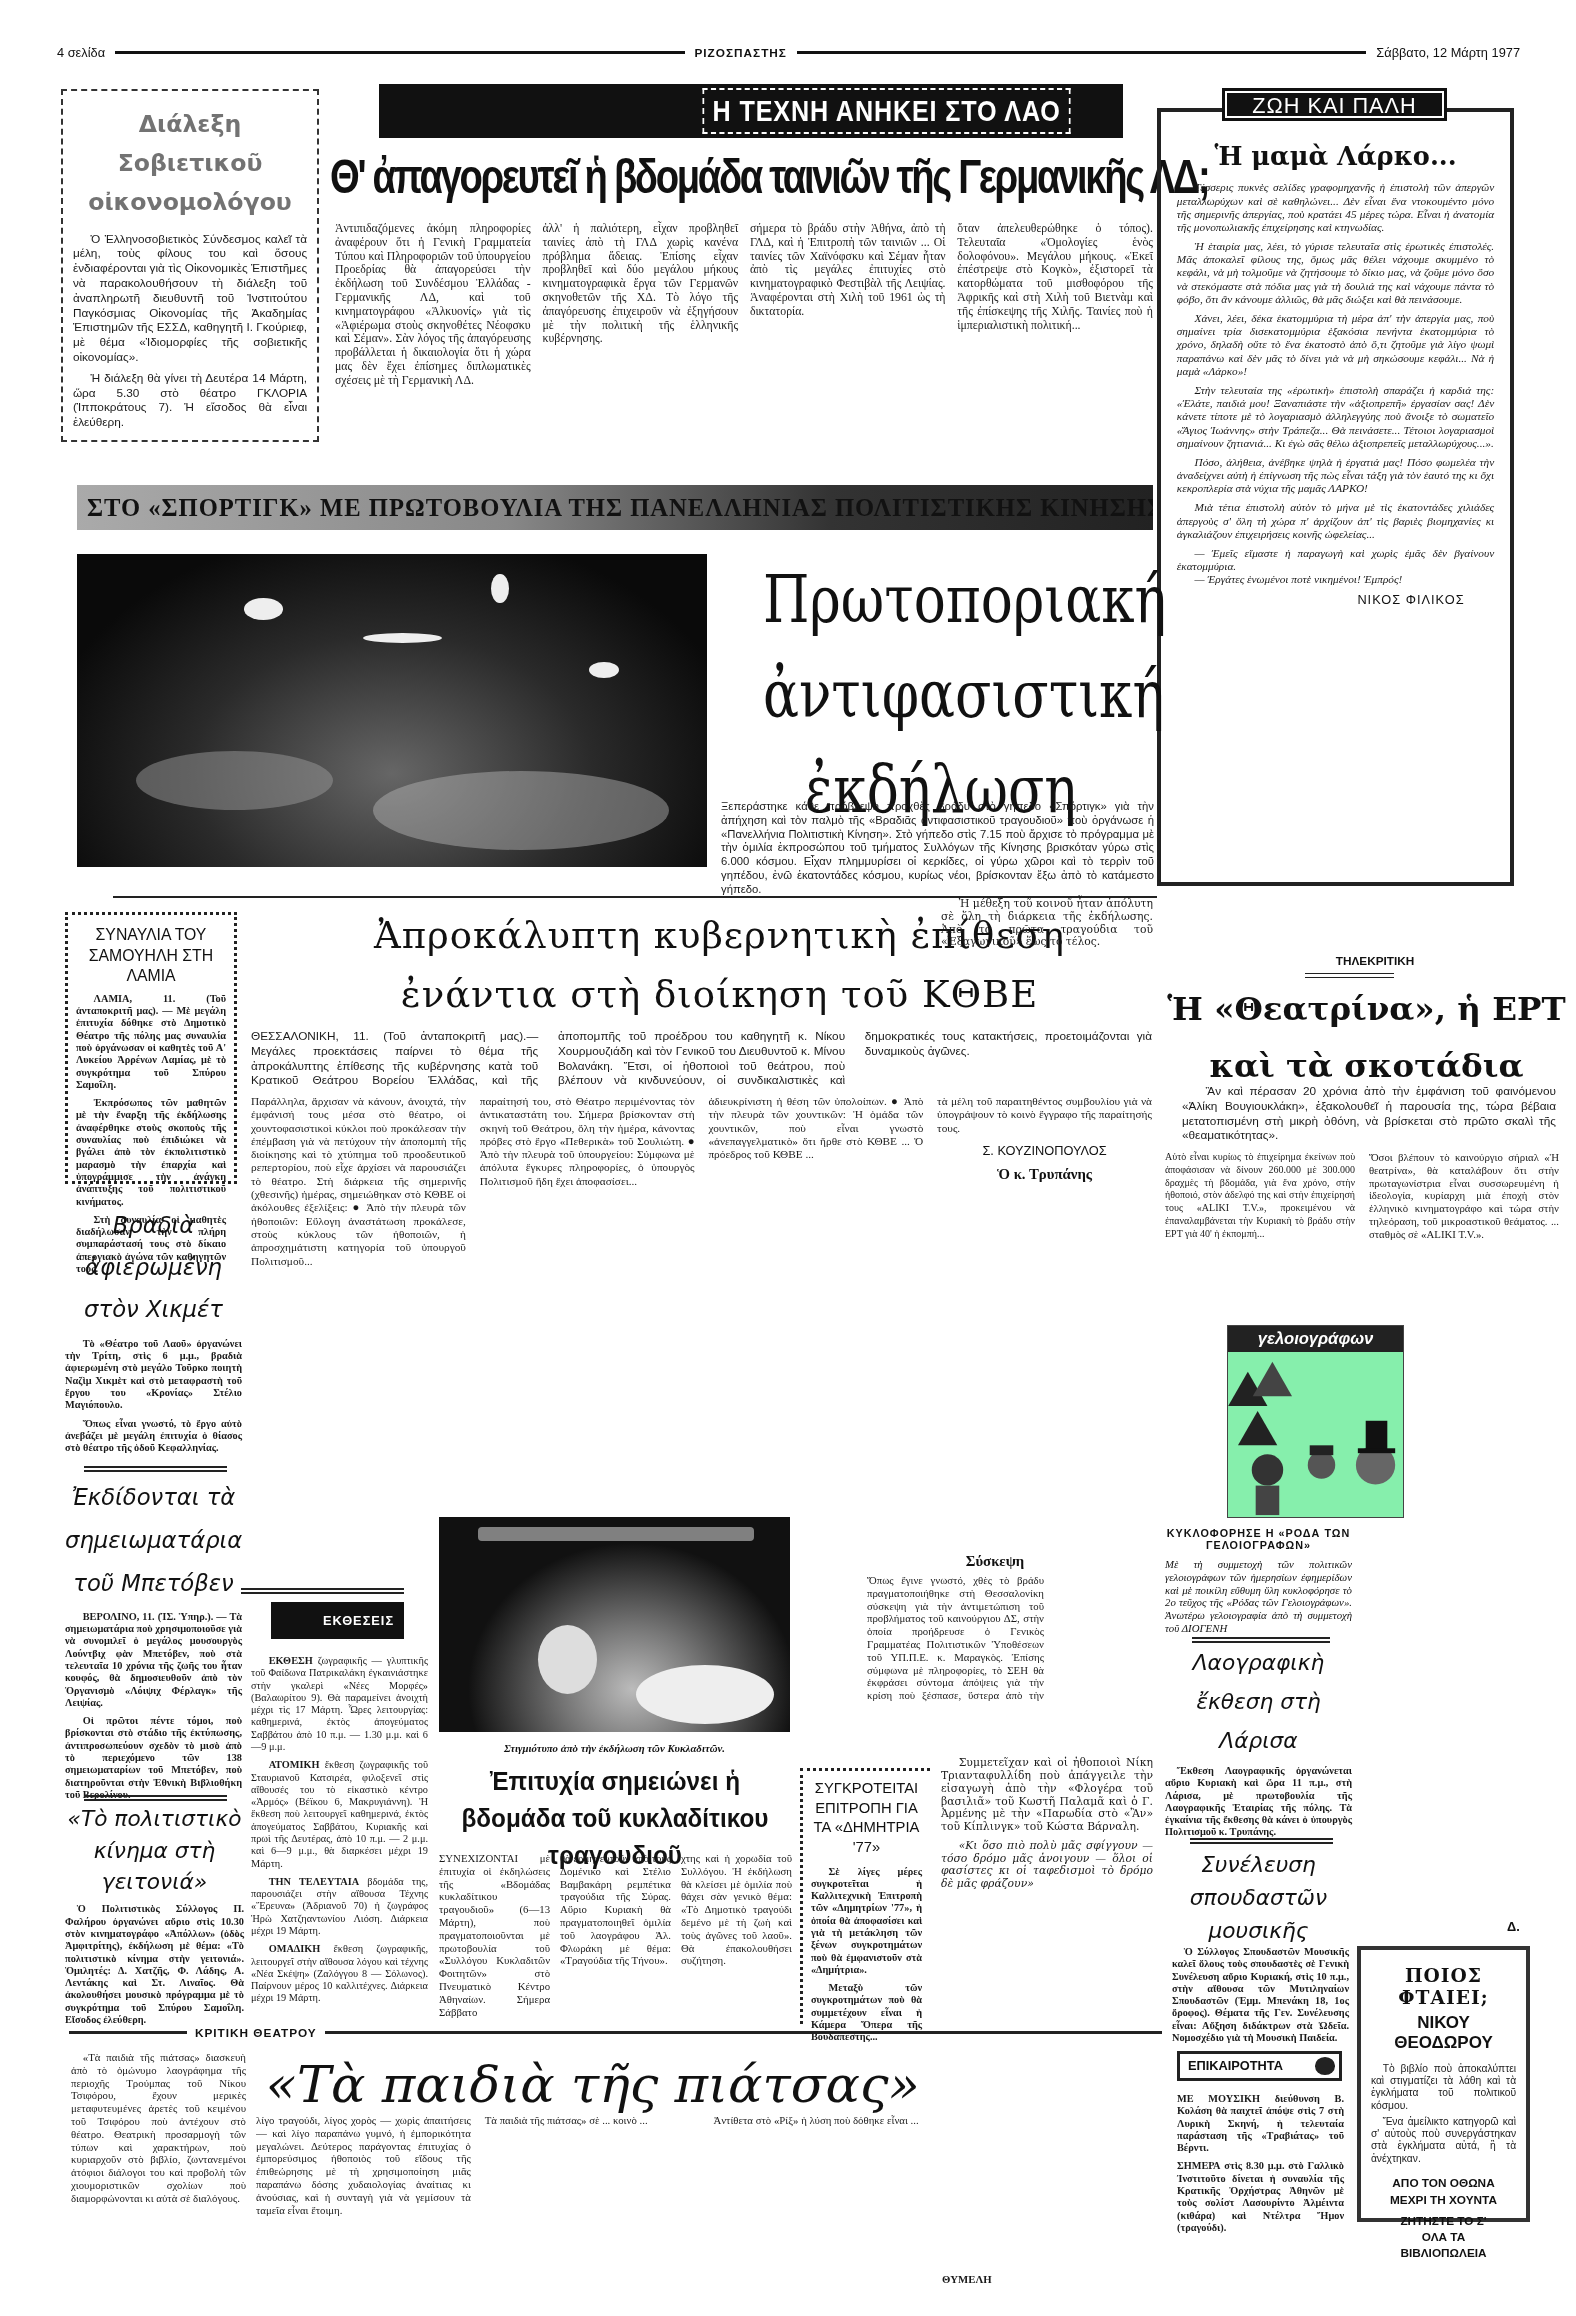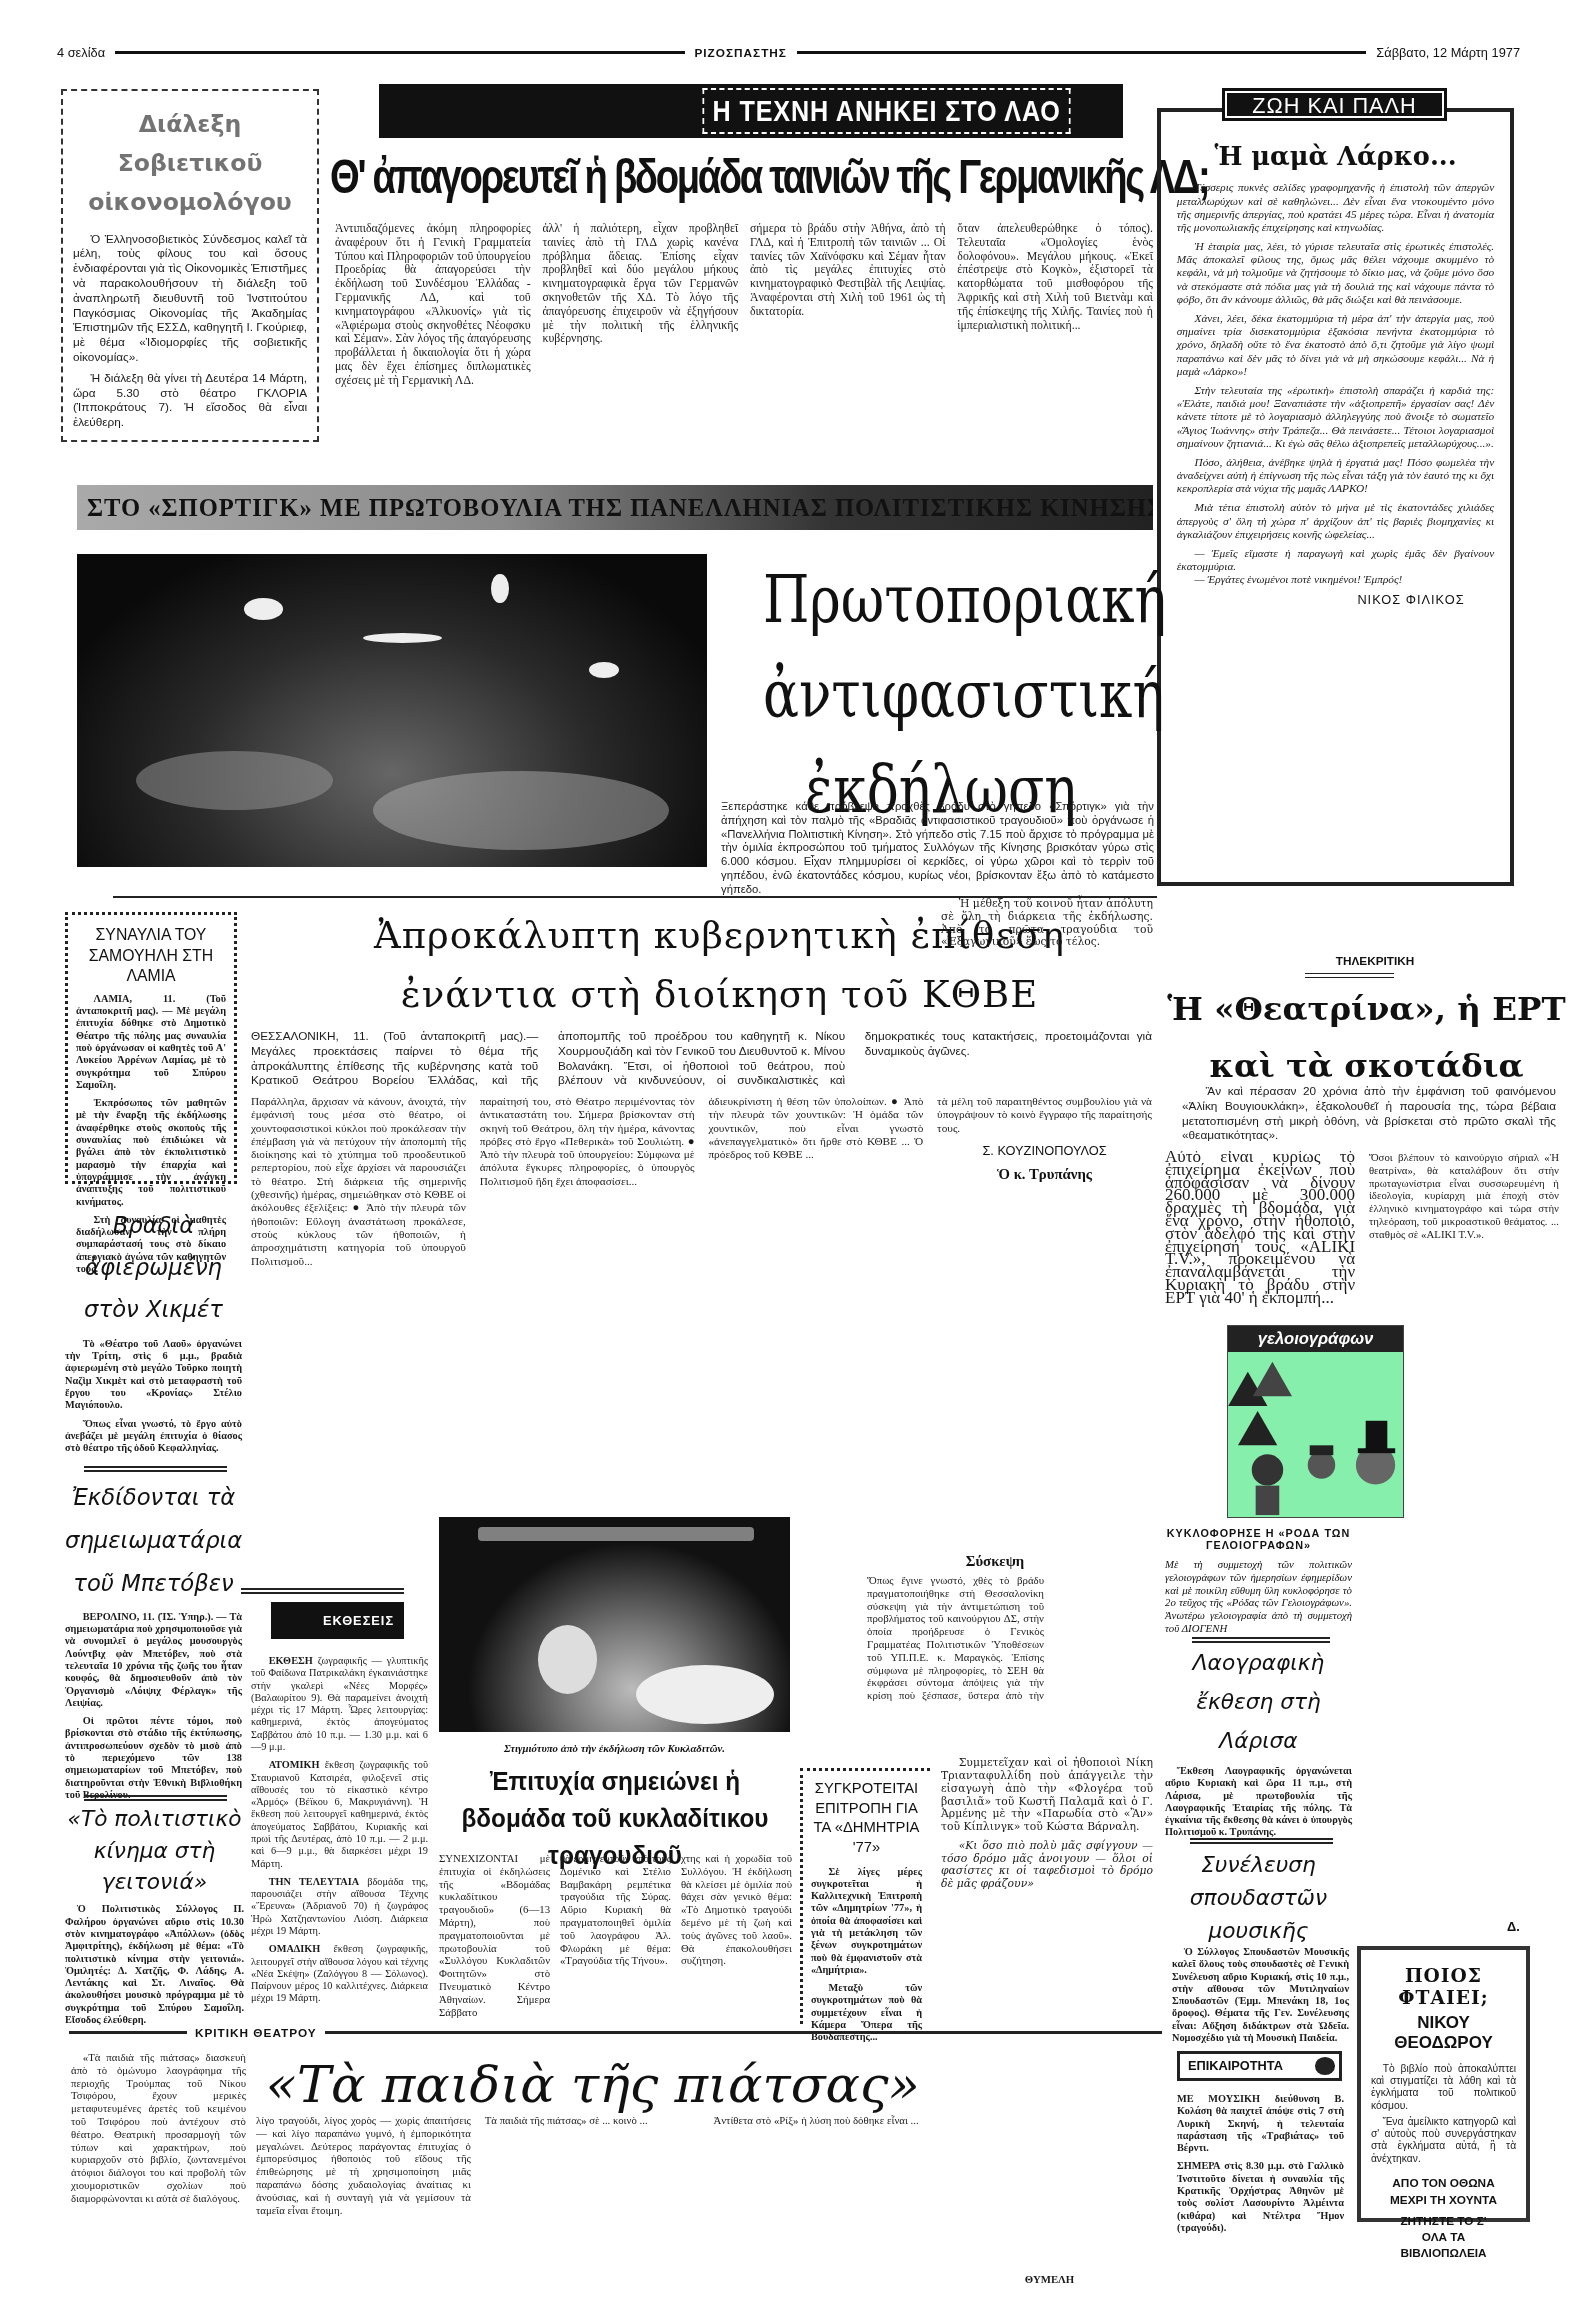--- a/index.html
+++ b/index.html
@@ -169,21 +169,21 @@
   <p>Ἡ μέθεξη τοῦ κοινοῦ ἦταν ἀπόλυτη σὲ ὅλη τὴ διάρκεια τῆς ἐκδήλωσης. Ἀπὸ τὰ πρῶτα τραγούδια τοῦ «Ἐξαγωγικοῦ» ἕως τὸ τέλος.</p>
   <p style="margin-top:808px">Συμμετεῖχαν καὶ οἱ ἠθοποιοὶ Νίκη Τριανταφυλλίδη ποὺ ἀπάγγειλε τὴν εἰσαγωγὴ ἀπὸ τὴν «Φλογέρα τοῦ βασιλιᾶ» τοῦ Κωστῆ Παλαμᾶ καὶ ὁ Γ. Ἀρμένης μὲ τὴν «Παρωδία στὸ «Ἂν» τοῦ Κίπλινγκ» τοῦ Κώστα Βάρναλη.</p>
   <p style="font-style:italic">«Κι ὅσο πιὸ πολὺ μᾶς σφίγγουν — τόσο δρόμο μᾶς ἀνοιγουν — ὅλοι οἱ φασίστες κι οἱ ταφεδισμοὶ τὸ δρόμο δὲ μᾶς φράζουν»</p>
 </div>
 
 <div class="abs" style="left:1306px;top:954px;width:138px;text-align:center;font-family:'Liberation Sans',sans-serif;font-weight:bold;font-size:11.8px">ΤΗΛΕΚΡΙΤΙΚΗ</div>
 <div class="abs rule-double" style="left:1305px;top:973px;width:89px;height:4.9px;border-width:1px"></div>
 <div class="abs" style="left:1162px;top:980px;width:409px;text-align:center;font-family:'DejaVu Serif',serif;font-weight:bold;font-size:32.5px;line-height:57px">Ἡ «Θεατρίνα», ἡ ΕΡΤ καὶ τὰ σκοτάδια</div>
 <div class="abs txt" style="left:1182px;top:1084px;width:374px;font-size:11.8px;line-height:14.8px;text-indent:23.6px">Ἂν καὶ πέρασαν 20 χρόνια ἀπὸ τὴν ἐμφάνιση τοῦ φαινόμενου «Ἀλίκη Βουγιουκλάκη», ἐξακολουθεῖ ἡ παρουσία της, τώρα βέβαια μετατοπισμένη στὴ μικρὴ ὀθόνη, νὰ βρίσκεται στὸ πρῶτο σκαλὶ τῆς «θεαματικότητας».</div>
 <div class="abs" style="left:1165px;top:1151px;width:394px;display:grid;grid-template-columns:1fr 1fr;gap:13.8px">
-  <div class="serif-txt" style="font-size:17px;line-height:12.8px;height:172px;overflow:hidden">Αὐτὸ εἶναι κυρίως τὸ ἐπιχείρημα ἐκείνων ποὺ ἀποφάσισαν νὰ δίνουν 260.000 μὲ 300.000 δραχμὲς τὴ βδομάδα, γιὰ ἕνα χρόνο, στὴν ἠθοποιό, στὸν ἀδελφό της καὶ στὴν ἐπιχείρησή τους «ALIKI T.V.», προκειμένου νὰ ἐπαναλαμβάνεται τὴν Κυριακὴ τὸ βράδυ στὴν ΕΡΤ γιὰ 40' ἡ ἐκπομπή...</div>
+  <div class="serif-txt" style="font-size:10px;line-height:12.8px;height:172px;overflow:hidden">Αὐτὸ εἶναι κυρίως τὸ ἐπιχείρημα ἐκείνων ποὺ ἀποφάσισαν νὰ δίνουν 260.000 μὲ 300.000 δραχμὲς τὴ βδομάδα, γιὰ ἕνα χρόνο, στὴν ἠθοποιό, στὸν ἀδελφό της καὶ στὴν ἐπιχείρησή τους «ALIKI T.V.», προκειμένου νὰ ἐπαναλαμβάνεται τὴν Κυριακὴ τὸ βράδυ στὴν ΕΡΤ γιὰ 40' ἡ ἐκπομπή...</div>
   <div class="serif-txt" style="font-size:10.8px;line-height:12.8px">Ὅσοι βλέπουν τὸ καινούργιο σήριαλ «Ἡ θεατρίνα», θὰ καταλάβουν ὅτι στὴν πρωταγωνίστρια εἶναι συσσωρευμένη ἡ ἰδεολογία, κυρίαρχη μιὰ ἐποχὴ στὸν ἑλληνικὸ κινηματογράφο καὶ τώρα στὴν τηλεόραση, τοῦ μικροαστικοῦ θεάματος. ... σταθμὸς σὲ «ALIKI T.V.».</div>
 </div>
 <div class="abs" style="left:1507px;top:1919px;font-family:'Liberation Sans',sans-serif;font-weight:bold;font-size:12.8px">Δ.</div>
 
 <div class="abs" style="left:1227px;top:1325px;width:177px;height:193px;border:1px solid #444;background:#86efac;overflow:hidden">
   <div style="position:absolute;top:0;left:0;right:0;height:25.6px;background:#222;color:#fff;font-family:'Liberation Sans',sans-serif;font-weight:bold;font-size:16.7px;font-style:italic;text-align:center;line-height:25.6px">γελοιογράφων</div>
   <svg width="187" height="167" style="position:absolute;top:25.6px;left:0" viewBox="0 0 190 170">
     <polygon points="20,20 40,55 0,55" fill="#222"></polygon>
     <polygon points="45,10 65,45 25,45" fill="#444"></polygon>
     <polygon points="30,60 50,95 10,95" fill="#222"></polygon>
@@ -229,15 +229,15 @@
   <span class="rule-h" style="width:118px;height:3px"></span>
   <span style="font-family:'Liberation Sans',sans-serif;font-weight:bold;font-size:11.8px;letter-spacing:1px;margin:0 7.9px">ΚΡΙΤΙΚΗ ΘΕΑΤΡΟΥ</span>
   <span class="rule-h" style="flex:1;height:3px"></span>
 </div>
 <div class="abs serif-txt" style="left:71px;top:2051px;width:175px;font-size:10.8px;line-height:12.8px;height:261px;overflow:hidden;text-indent:11.8px">«Τὰ παιδιὰ τῆς πιάτσας» διασκευὴ ἀπὸ τὸ ὁμώνυμο λαογράφημα τῆς περιοχῆς Τρούμπας τοῦ Νίκου Τσιφόρου, ἔχουν μερικὲς μεταφυτευμένες ἀρετὲς τοῦ κειμένου τοῦ Τσιφόρου ποὺ ἀντέχουν στὸ θέατρο. Θεατρικὴ προσαρμογὴ τῶν τύπων καὶ χαρακτήρων, ποὺ κυριαρχοῦν στὸ βιβλίο, ζωντανεμένοι ἀτόφιοι διάλογοι του καὶ προβολὴ τῶν χιουμοριστικῶν σχολίων ποὺ διαμορφώνονται κι αὐτὰ σὲ διαλόγους.</div>
 <div class="abs" style="left:251px;top:2055px;width:906px;font-family:'DejaVu Serif',serif;font-style:italic;font-size:51px;line-height:59px;padding-left:14.8px">«Τὰ παιδιὰ τῆς πιάτσας»</div>
 <div class="abs" style="left:256px;top:2114px;width:901px;display:grid;grid-template-columns:repeat(4,1fr);gap:13.8px">
   <div class="serif-txt" style="font-size:10.8px;line-height:12.8px;height:197px;overflow:hidden">λίγο τραγούδι, λίγος χορὸς — χωρὶς ἀπαιτήσεις — καὶ λίγο παραπάνω γυμνό, ἡ ἐμπορικότητα μεγαλώνει. Δεύτερος παράγοντας ἐπιτυχίας ὁ ἐμπορεύσιμος ἠθοποιὸς τοῦ εἴδους τῆς ἐπιθεώρησης μὲ τὴ χρησιμοποίηση μιᾶς παραπάνω δόσης χυδαιολογίας ἀναίτιας κι ἀνούσιας, καὶ ἡ συνταγὴ γιὰ νὰ γεμίσουν τὰ ταμεῖα εἶναι ἕτοιμη.</div>
   <div class="serif-txt" style="font-size:10.8px;line-height:12.8px">Τὰ παιδιὰ τῆς πιάτσας» σὲ ... κοινὸ ... </div>
   <div class="serif-txt" style="font-size:10.8px;line-height:12.8px">Ἀντίθετα στὸ «Ρίξ» ἡ λύση ποὺ δόθηκε εἶναι ...</div>
-  <div class="serif-txt" style="font-size:10.8px;font-weight:bold;text-align:center;padding-top:158px">ΘΥΜΕΛΗ</div>
+  <div class="serif-txt" style="font-size:10.8px;font-weight:bold;text-align:left;padding-top:158px">ΘΥΜΕΛΗ</div>
 </div>
 
 
 </body></html>

